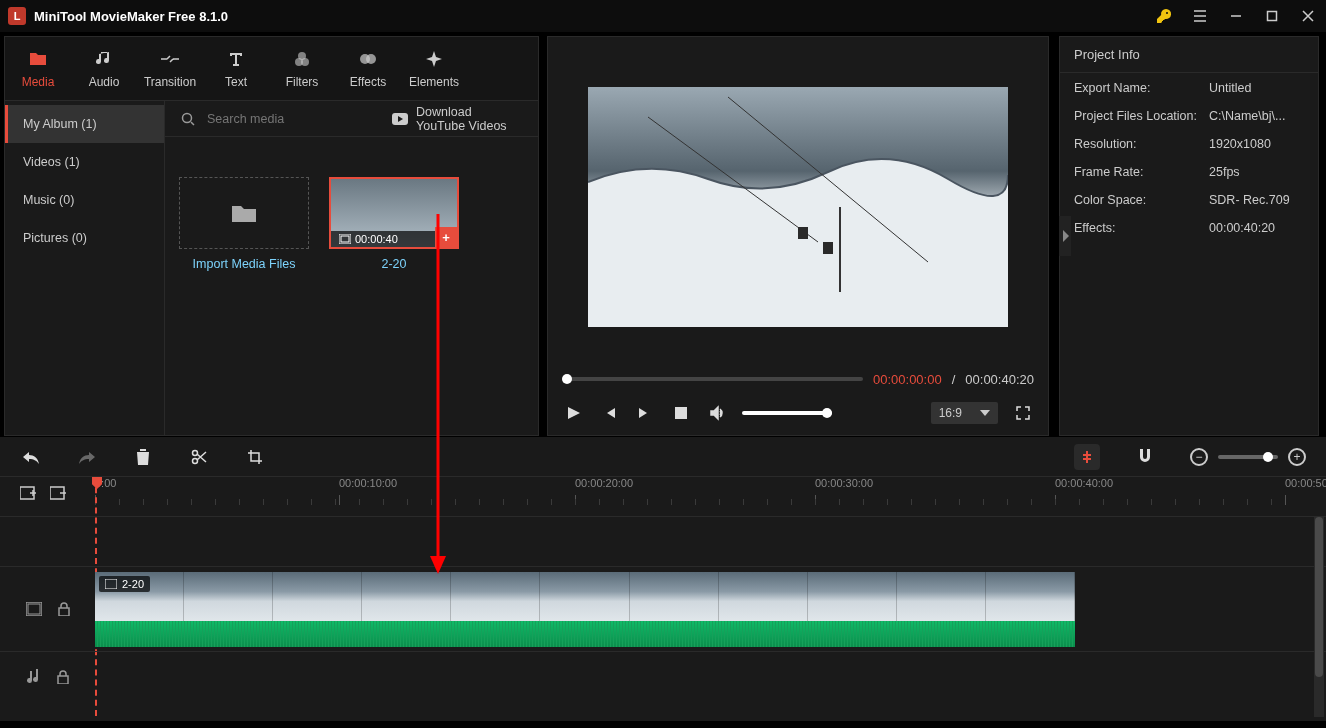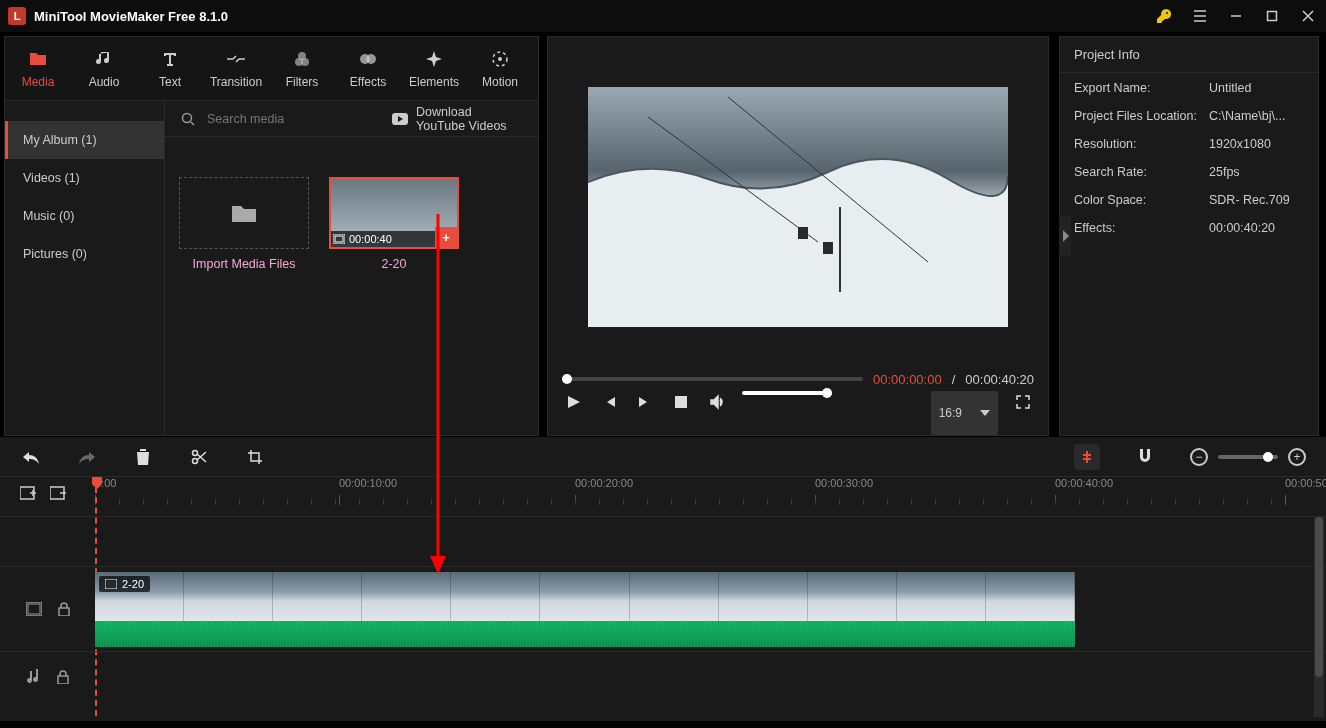--- a/index.html
+++ b/index.html
@@ -20,46 +20,46 @@
 .gap { width:10px; }
 
 
 .toptabs { height: 64px; display: flex; align-items: center; border-bottom: 1px solid #2a2a2a; background:#151515;}
 .toptab { width: 66px; height: 64px; display:flex; flex-direction:column; align-items:center; justify-content:center; gap:6px; color:#ccc; font-size:12px;}
 .toptab.active { color:#e74c3c; }
 .toptab .ic { width:20px; height:20px; display:flex; align-items:center; justify-content:center;}
 .mediabody { display:flex; flex:1; }
 .mediaside { width:160px; border-right:1px solid #2a2a2a; padding-top:4px;}
 .mediaside-item { padding:12px 18px; color:#ccc; font-size:12.5px;}
-.mediaside-item.active { background:#333; border-left:3px solid #e74c3c; padding-left:15px;margin-top:16px;}
+.mediaside-item.active { background:#333; border-left:3px solid #e74c3c; padding-left:15px;}
 .mediamain { flex:1; display:flex; flex-direction:column;gap:26px;}
 .mediasearch { height:36px; display:flex; align-items:center; padding:0 16px; border-bottom:1px solid #2a2a2a; gap:12px; color:#999; font-size:12.5px;}
 .mediasearch .sinput { background:transparent; border:none; color:#999; outline:none; font-size:12.5px; flex:0 0 120px;}
 .mediasearch .spacer { flex:1; }
 .mediasearch .dlyt { color:#ccc; display:flex; align-items:center; gap:8px;}
 .thumbs { display:flex; gap:20px; padding:14px; }
 .thumb { width:130px; display:flex; flex-direction:column; align-items:center; gap:8px;}
 .thumb .box { width:130px; height:72px; border:1px dashed #555; display:flex; align-items:center; justify-content:center; color:#aaa; background:#1a1a1a;}
-.thumb .label { color:#f9a8d4; font-size:12.5px;}
+.thumb .label { color:#7dd3fc; font-size:12.5px;}
 .thumb.video .box { border:2px solid #e74c3c; border-style:solid; background: linear-gradient(#6a7882,#b0bdc6); position:relative; padding:0;}
-.thumb.video .dur { position:absolute; bottom:0; left:0; right:22px; background:rgba(0,0,0,0.7); color:#fff; font-size:11px; display:flex; align-items:center; gap:4px; padding:2px 2px;}
+.thumb.video .dur { position:absolute; bottom:0; left:0; right:22px; background:rgba(0,0,0,0.7); color:#fff; font-size:11px; display:flex; align-items:center; gap:4px; padding:2px 8px;}
 .thumb.video .add { position:absolute; bottom:0; right:0; width:22px; height:20px; background:#e74c3c; color:#fff; display:flex; align-items:center; justify-content:center; font-weight:bold;}
 
 
 .panel-head { height:36px; display:flex; align-items:center; padding:0 14px; border-bottom:1px solid #2a2a2a; color:#ccc; font-size:13px;}
 .panel-head .spacer { flex:1; }
 .exportbtn { display:flex; align-items:center; gap:8px; color:#fff; }
 .previewwrap { flex:1; display:flex; align-items:center; justify-content:center; padding:10px 30px 0 30px;}
 .preview { width:420px; height:240px; background: linear-gradient(#4a6070 0%, #7a8a96 40%, #d8dfe4 60%, #e8edf0 100%); position:relative;}
 .progressbar { height:24px; display:flex; align-items:center; padding:0 14px; gap:10px;}
 .pbar-track { flex:1; height:4px; background:#444; border-radius:2px; position:relative;}
 .pbar-knob { width:10px; height:10px; background:#fff; border-radius:50%; position:absolute; left:0; top:-3px;}
 .tred { color:#e74c3c; font-feature-settings:"tnum";}
 .tgrey { color:#ccc; font-feature-settings:"tnum";}
-.controls { height:44px; display:flex; padding:0 14px; gap:14px;}
+.controls { height:44px; display:flex; align-items:center; padding:0 14px; gap:14px;}
 .cbtn { width:22px; height:22px; display:flex; align-items:center; justify-content:center; color:#ddd;}
 .vol-track { width:90px; height:4px; background:#fff; border-radius:2px; position:relative;}
 .vol-knob { width:10px; height:10px; background:#fff; border-radius:50%; position:absolute; right:0; top:-3px;}
 .controls .spacer { flex:1; }
 .aspect { background:#333; color:#ccc; padding:4px 8px; display:flex; align-items:center; gap:18px; font-size:12px; border-radius:2px;}
 
 
 .projbody { padding:8px 14px; display:flex; flex-direction:column; gap:14px; font-size:12.5px;}
 .projrow { display:flex; }
 .projrow .k { width:135px; color:#ccc; }
@@ -159,33 +159,33 @@
       <div class="toptab">
         <span class="ic">
             <svg width="18" height="18" viewBox="0 0 18 18">
               <path fill="currentColor" d="M6 2v9.5a2.5 2.5 0 1 1-2-2.45V4l10-2v8.5a2.5 2.5 0 1 1-2-2.45V2z"></path>
             </svg>
           </span>
         <span>Audio</span>
       </div>
       <div class="toptab">
         <span class="ic">
+            <svg width="20" height="14" viewBox="0 0 20 14">
+              <path stroke="currentColor" stroke-width="1.5" fill="none" d="M1 7h6m6 0h6M7 7l3-3m0 6l3-3"></path>
+            </svg>
+          </span>
+        <span>Transition</span>
+      </div>
+      <div class="toptab">
+        <span class="ic">
             <svg width="18" height="18" viewBox="0 0 18 18">
               <path fill="currentColor" d="M3 3h12v3h-2V5h-3v9h2v2H6v-2h2V5H5v1H3z"></path>
             </svg>
           </span>
         <span>Text</span>
-      </div>
-      <div class="toptab">
-        <span class="ic">
-            <svg width="20" height="14" viewBox="0 0 20 14">
-              <path stroke="currentColor" stroke-width="1.5" fill="none" d="M1 7h6m6 0h6M7 7l3-3m0 6l3-3"></path>
-            </svg>
-          </span>
-        <span>Transition</span>
       </div>
       <div class="toptab">
         <span class="ic">
             <svg width="18" height="18" viewBox="0 0 18 18">
               <circle cx="9" cy="6" r="4" fill="currentColor" opacity="0.6"></circle>
               <circle cx="6" cy="12" r="4" fill="currentColor" opacity="0.6"></circle>
               <circle cx="12" cy="12" r="4" fill="currentColor" opacity="0.6"></circle>
             </svg>
           </span>
         <span>Filters</span>
@@ -199,29 +199,20 @@
           </span>
         <span>Effects</span>
       </div>
       <div class="toptab">
         <span class="ic">
             <svg width="16" height="16" viewBox="0 0 16 16">
               <path fill="currentColor" d="M8 0l2 6 6 2-6 2-2 6-2-6-6-2 6-2z"></path>
             </svg>
           </span>
         <span>Elements</span>
-      </div>
-      <div class="toptab">
-        <span class="ic">
-            <svg width="18" height="18" viewBox="0 0 18 18">
-              <circle cx="9" cy="9" r="7" fill="none" stroke="currentColor" stroke-width="1.5" stroke-dasharray="3 3"></circle>
-              <circle cx="9" cy="9" r="2" fill="currentColor"></circle>
-            </svg>
-          </span>
-        <span>Motion</span>
       </div>
     </div>
     <div class="mediabody">
       <div class="mediaside">
         <div class="mediaside-item active">My Album (1)</div>
         <div class="mediaside-item">Videos (1)</div>
         <div class="mediaside-item">Music (0)</div>
         <div class="mediaside-item">Pictures (0)</div>
       </div>
       <div class="mediamain">
@@ -370,21 +361,21 @@
         </div>
       <div class="projrow">
           <span class="k">Project Files Location:</span>
           <span class="v">C:\Name\bj\...</span>
         </div>
       <div class="projrow">
           <span class="k">Resolution:</span>
           <span class="v">1920x1080</span>
         </div>
       <div class="projrow">
-          <span class="k">Search Rate:</span>
+          <span class="k">Frame Rate:</span>
           <span class="v">25fps</span>
         </div>
       <div class="projrow">
           <span class="k">Color Space:</span>
           <span class="v">SDR- Rec.709</span>
         </div>
       <div class="projrow">
           <span class="k">Effects:</span>
           <span class="v">00:00:40:20</span>
         </div>

